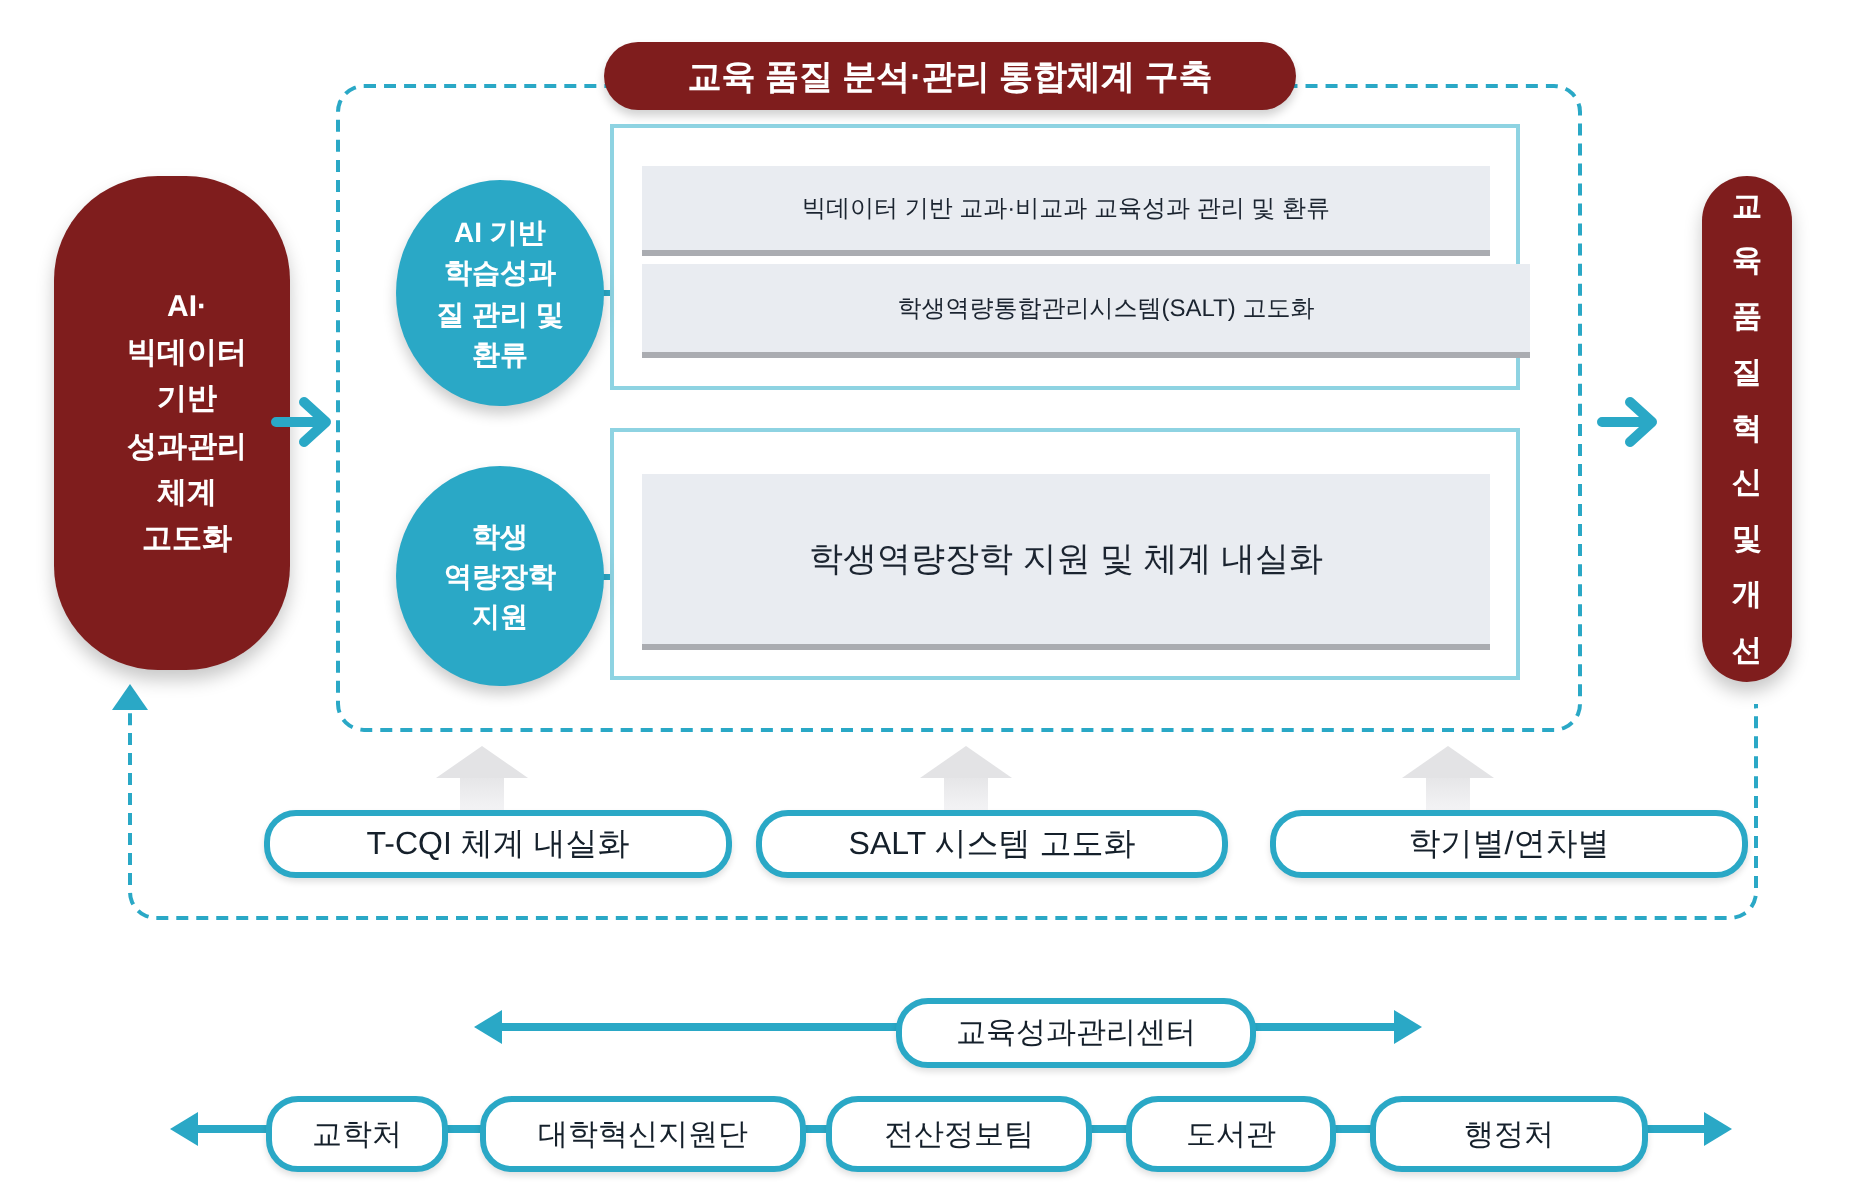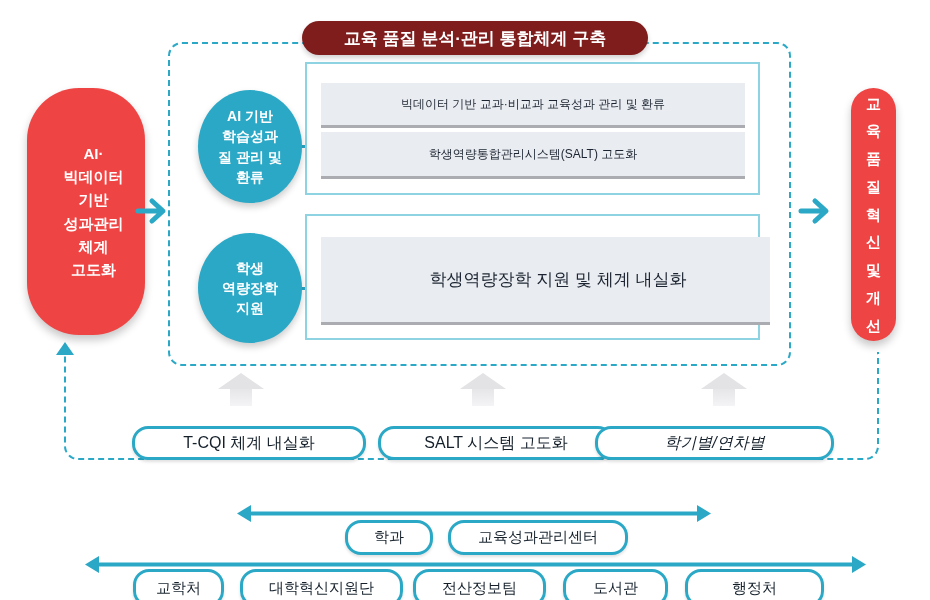--- a/index.html
+++ b/index.html
@@ -20,21 +20,21 @@
   }
 
   
   .dashed-box {
     left:168px; top:42px; width:619px; height:320px;
     border:2px dashed #2aa8c6; border-radius:14px; z-index:1;
   }
 
   
   .side-pill {
-    background:#ef4444; color:#fff; font-weight:bold;
+    background:#7f1d1d; color:#fff; font-weight:bold;
     display:flex; align-items:center; justify-content:center;
     text-align:center; box-shadow:0 5px 9px rgba(0,0,0,.22); z-index:2;
   }
   .left-pill  { left:27px;  top:88px; width:103px; height:247px; border-radius:52px; font-size:15px; line-height:1.55; white-space:pre-line;padding-left:15px; }
   .right-pill { left:851px; top:88px; width:45px;  height:253px; border-radius:23px; }
   .right-pill .vtext { display:block; width:1.15em; margin:0 auto; word-break:break-all; line-height:1.85; font-size:15px; text-align:center; }
 
   
   .circle {
     background:#2aa8c6; color:#fff; font-weight:bold; font-size:14px;
@@ -51,22 +51,22 @@
   .white-box-1 { left:305px; top:62px;  width:451px; height:129px; }
   .white-box-2 { left:305px; top:214px; width:451px; height:122px; }
 
   
   .grey-box {
     background:#e9ecf1; border-bottom:3px solid #aaacb1;
     display:flex; align-items:center; justify-content:center;
     font-size:12px; font-weight:500; color:#1b2430; text-align:center; z-index:3;
   }
   .grey-box-1 { left:321px; top:83px;  width:424px; height:42px; }
-  .grey-box-2 { left:321px; top:132px; width:424px; height:44px; }
-  .grey-box-3 { left:321px; top:237px; width:424px; height:85px; font-size:17px;padding-left:25px; }
+  .grey-box-2 { left:321px; top:132px; width:424px; height:44px;padding-left:20px; }
+  .grey-box-3 { left:321px; top:237px; width:424px; height:85px; font-size:17px; }
 
   
   .flow-arrow { z-index:4; }
 
   
   .loop {
     left:64px; top:352px; width:811px; height:106px;
     border-left:2px dashed #2aa8c6; border-right:2px dashed #2aa8c6;
     border-bottom:2px dashed #2aa8c6; border-radius:0 0 14px 14px; z-index:0;
   }
@@ -78,26 +78,26 @@
 
   
   .garrow { width:46px; z-index:1; }
   .garrow .head { width:0; height:0; border-left:23px solid transparent; border-right:23px solid transparent; border-bottom:16px solid #e3e3e5; }
   .garrow .stem { width:22px; height:17px; margin:0 auto; background:linear-gradient(#e6e6e8,#f4f4f6); }
 
   
   .outline-pill {
     background:#ffffff; border:3px solid #2aa8c6; border-radius:16px;
     display:flex; align-items:center; justify-content:center;
-    color:#15202b; z-index:3; box-shadow:0 2px 3px rgba(0,0,0,.12);margin-top:21px;
+    color:#15202b; z-index:3; box-shadow:0 2px 3px rgba(0,0,0,.12);
   }
   .strategy-pill { top:405px; height:28px; font-size:16px; }
   .sp-1 { left:132px; width:228px; }
   .sp-2 { left:378px; width:230px; }
-  .sp-3 { left:595px; width:233px;font-style:italic; }
+  .sp-3 { left:635px; width:233px; }
 
   .mid-pill { top:499px; height:29px; font-size:15px; }
   .mp-1 { left:345px; width:82px; }
   .mp-2 { left:448px; width:174px; }
 
   .bottom-pill { top:548px; height:32px; font-size:15px; }
   .bp-1 { left:133px; width:85px; }
   .bp-2 { left:240px; width:157px; }
   .bp-3 { left:413px; width:127px; }
   .bp-4 { left:563px; width:99px; }
@@ -169,21 +169,20 @@
 
   <div class="abs outline-pill strategy-pill sp-1">T-CQI 체계 내실화</div>
   <div class="abs outline-pill strategy-pill sp-2">SALT 시스템 고도화</div>
   <div class="abs outline-pill strategy-pill sp-3">학기별/연차별</div>
 
   <svg class="abs arrow-line-svg" style="left:235px; top:504px;" width="478" height="19" viewBox="0 0 478 19">
     <line x1="12" y1="9.5" x2="466" y2="9.5" stroke="#2aa8c6" stroke-width="4"></line>
     <path d="M16 1 L2 9.5 L16 18 Z" fill="#2aa8c6"></path>
     <path d="M462 1 L476 9.5 L462 18 Z" fill="#2aa8c6"></path>
   </svg>
-  <div class="abs outline-pill mid-pill mp-1">학과</div>
   <div class="abs outline-pill mid-pill mp-2">교육성과관리센터</div>
 
   <svg class="abs arrow-line-svg" style="left:83px; top:555px;" width="785" height="19" viewBox="0 0 785 19">
     <line x1="12" y1="9.5" x2="773" y2="9.5" stroke="#2aa8c6" stroke-width="4"></line>
     <path d="M16 1 L2 9.5 L16 18 Z" fill="#2aa8c6"></path>
     <path d="M769 1 L783 9.5 L769 18 Z" fill="#2aa8c6"></path>
   </svg>
   <div class="abs outline-pill bottom-pill bp-1">교학처</div>
   <div class="abs outline-pill bottom-pill bp-2">대학혁신지원단</div>
   <div class="abs outline-pill bottom-pill bp-3">전산정보팀</div>

